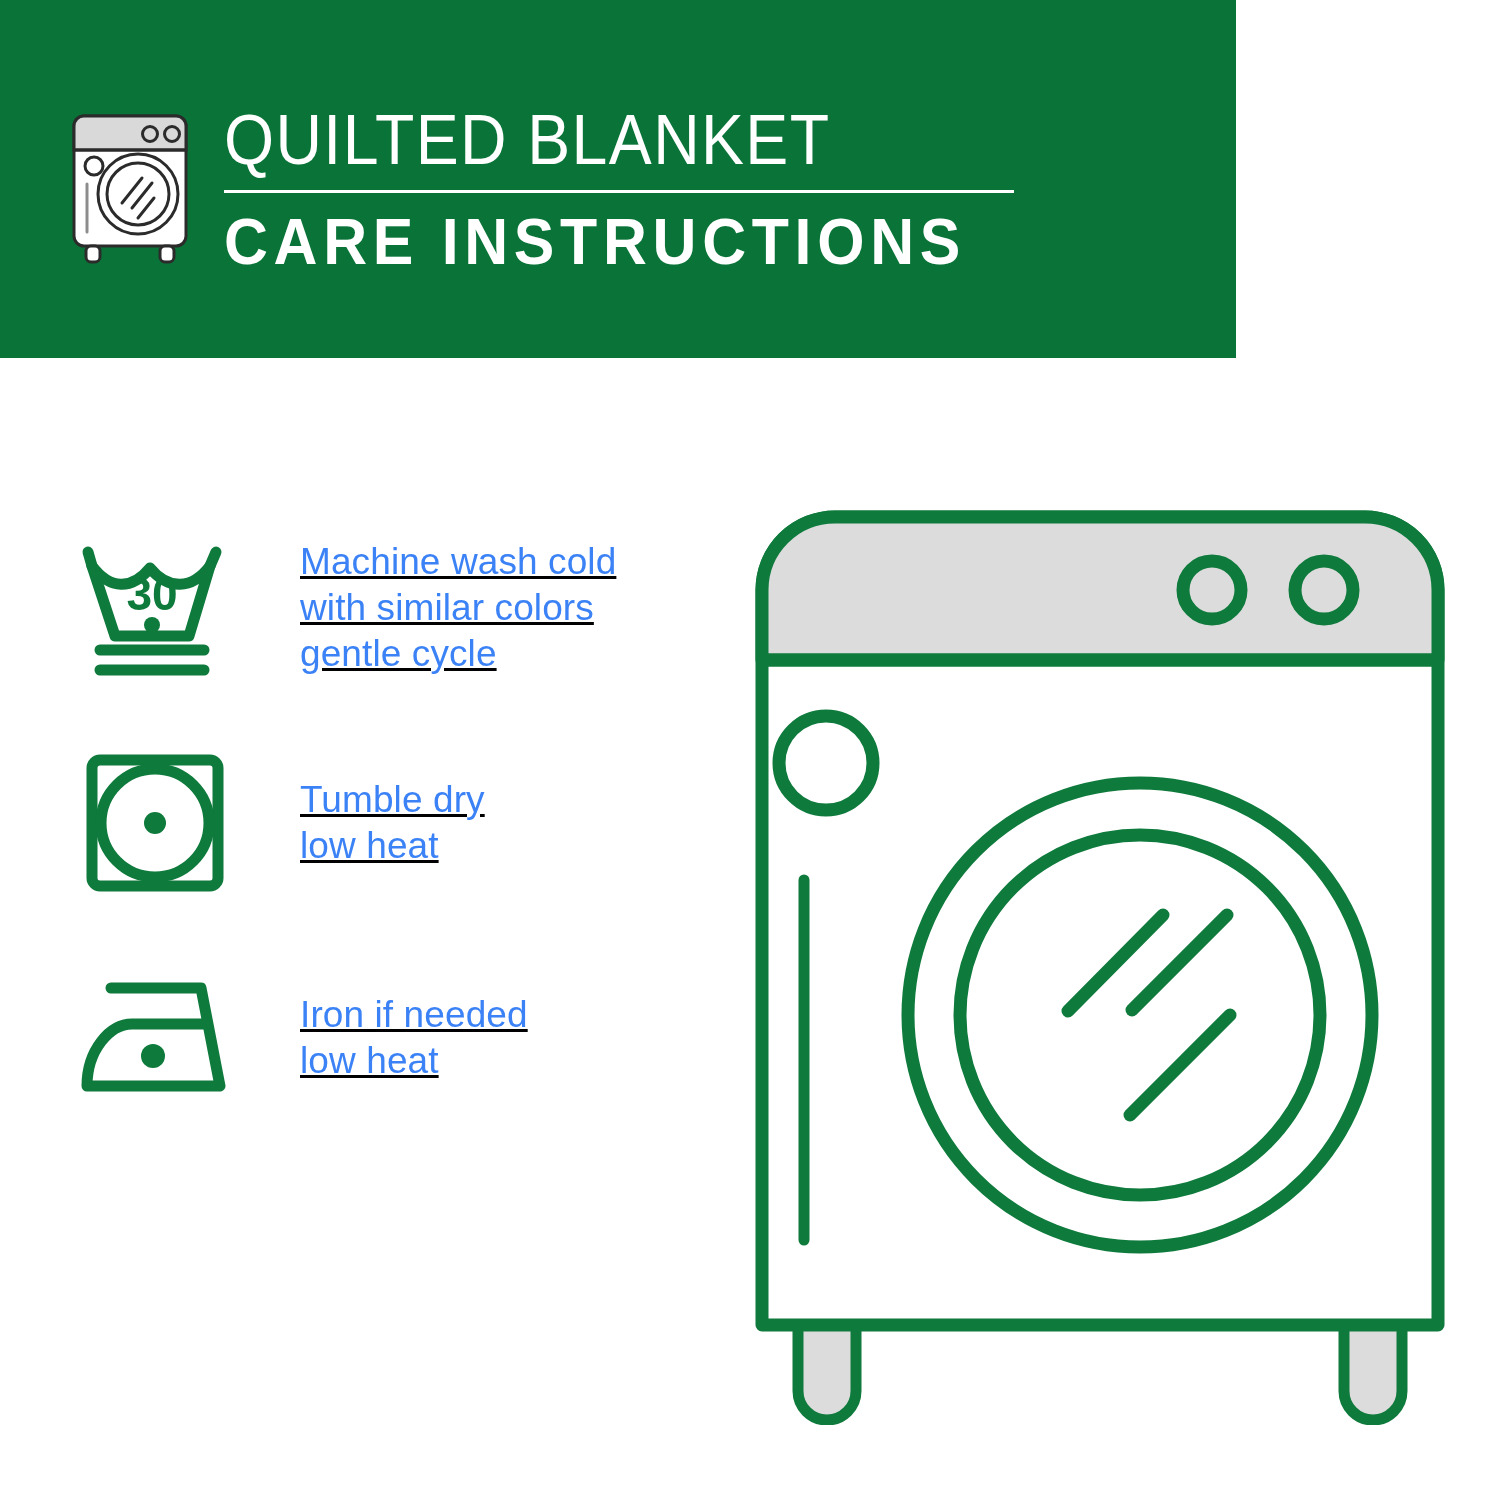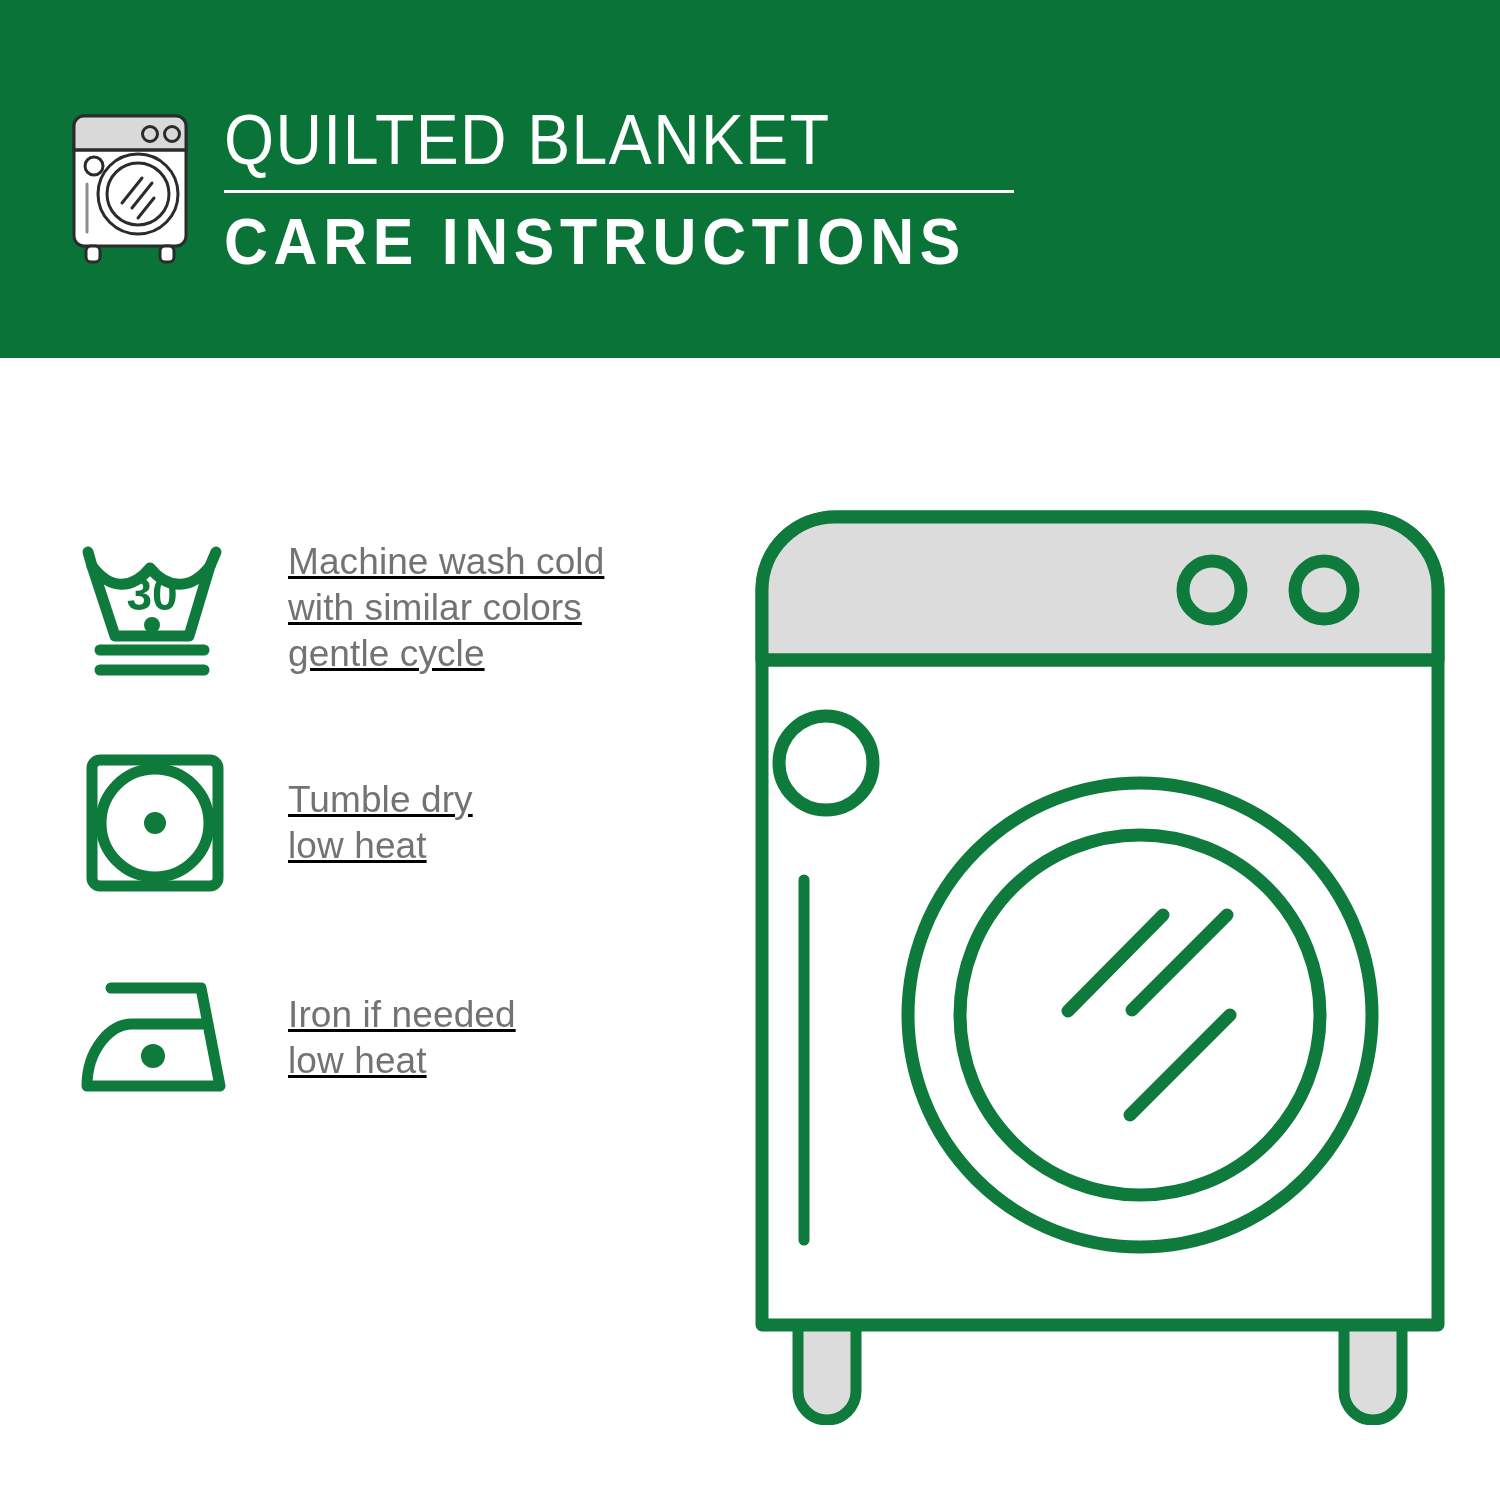--- a/index.html
+++ b/index.html
@@ -13,21 +13,21 @@
     font-family: "Liberation Sans", sans-serif;
     overflow: hidden;
     position: relative;
   }
 
   
   .header-band {
     position: absolute;
     left: 0;
     top: 0;
-    width: 1500px;
+    width: 1236px;
     height: 358px;
     background: #0a7438;
   }
   .header-inner {
     position: absolute;
     left: 62px;
     top: 96px;
     display: flex;
     align-items: flex-start;
   }
@@ -87,22 +87,22 @@
     width: 200px;
     height: 175px;
     flex: 0 0 auto;
     display: flex;
     align-items: center;
     justify-content: flex-start;
     padding-left: 10px;
     box-sizing: border-box;
   }
   .care-text {
-    margin-left: 28px;
-    color: #737373;
+    margin-left: 40px;
+    color: #3b82f6;
     font-size: 37px;
     line-height: 46px;
     font-weight: 400;
     letter-spacing: 0.1px;
     white-space: pre-line;
   }
 
   
   .machine-art {
     position: absolute;

